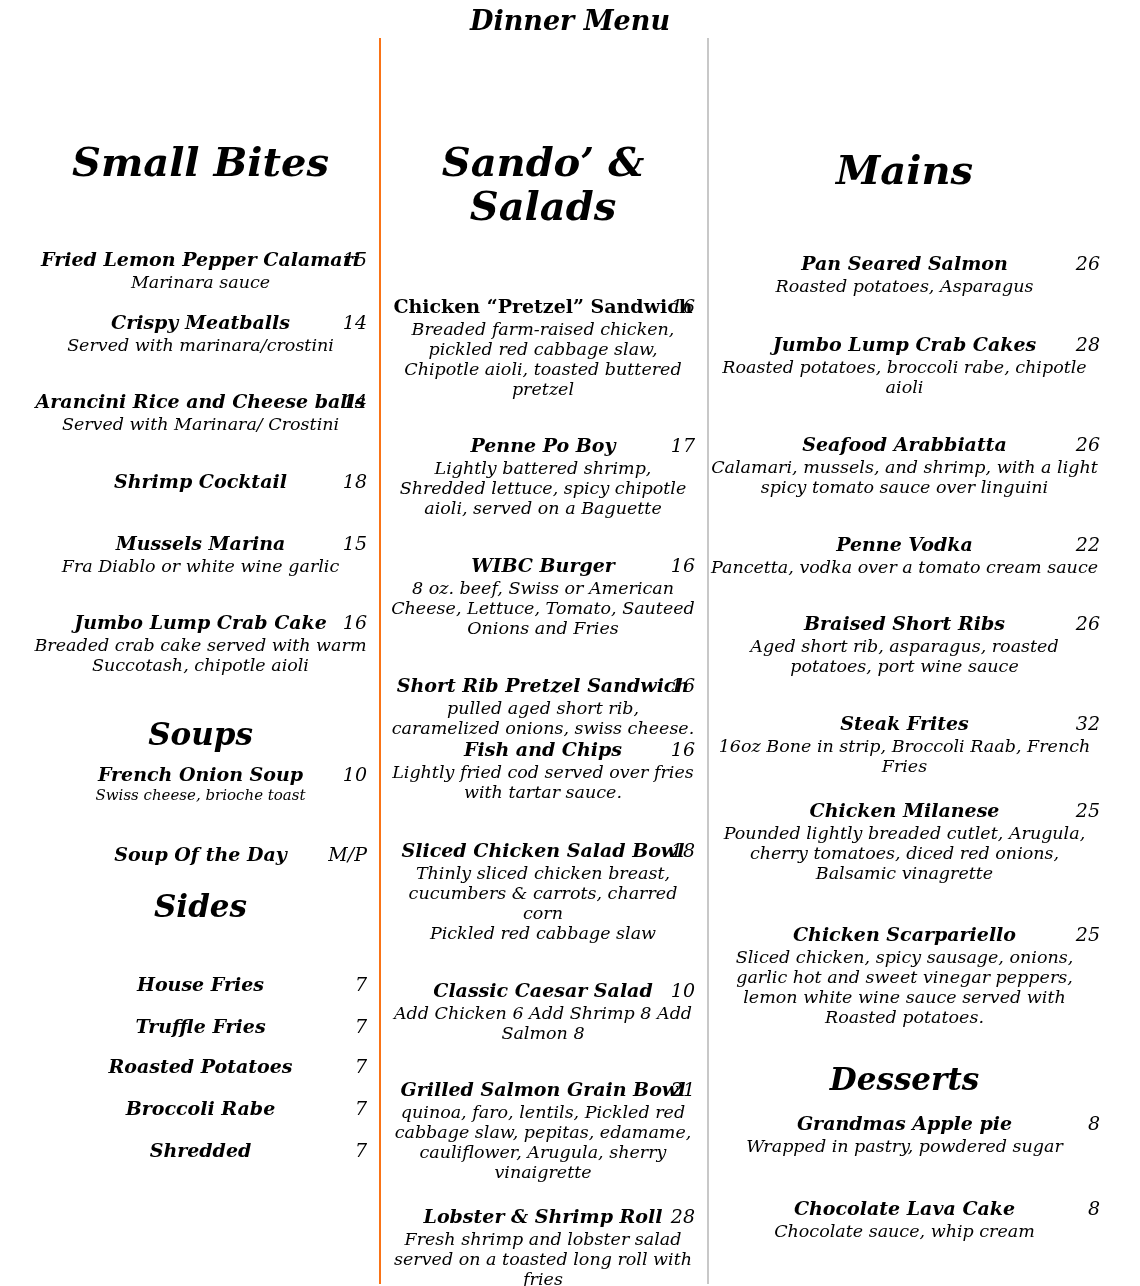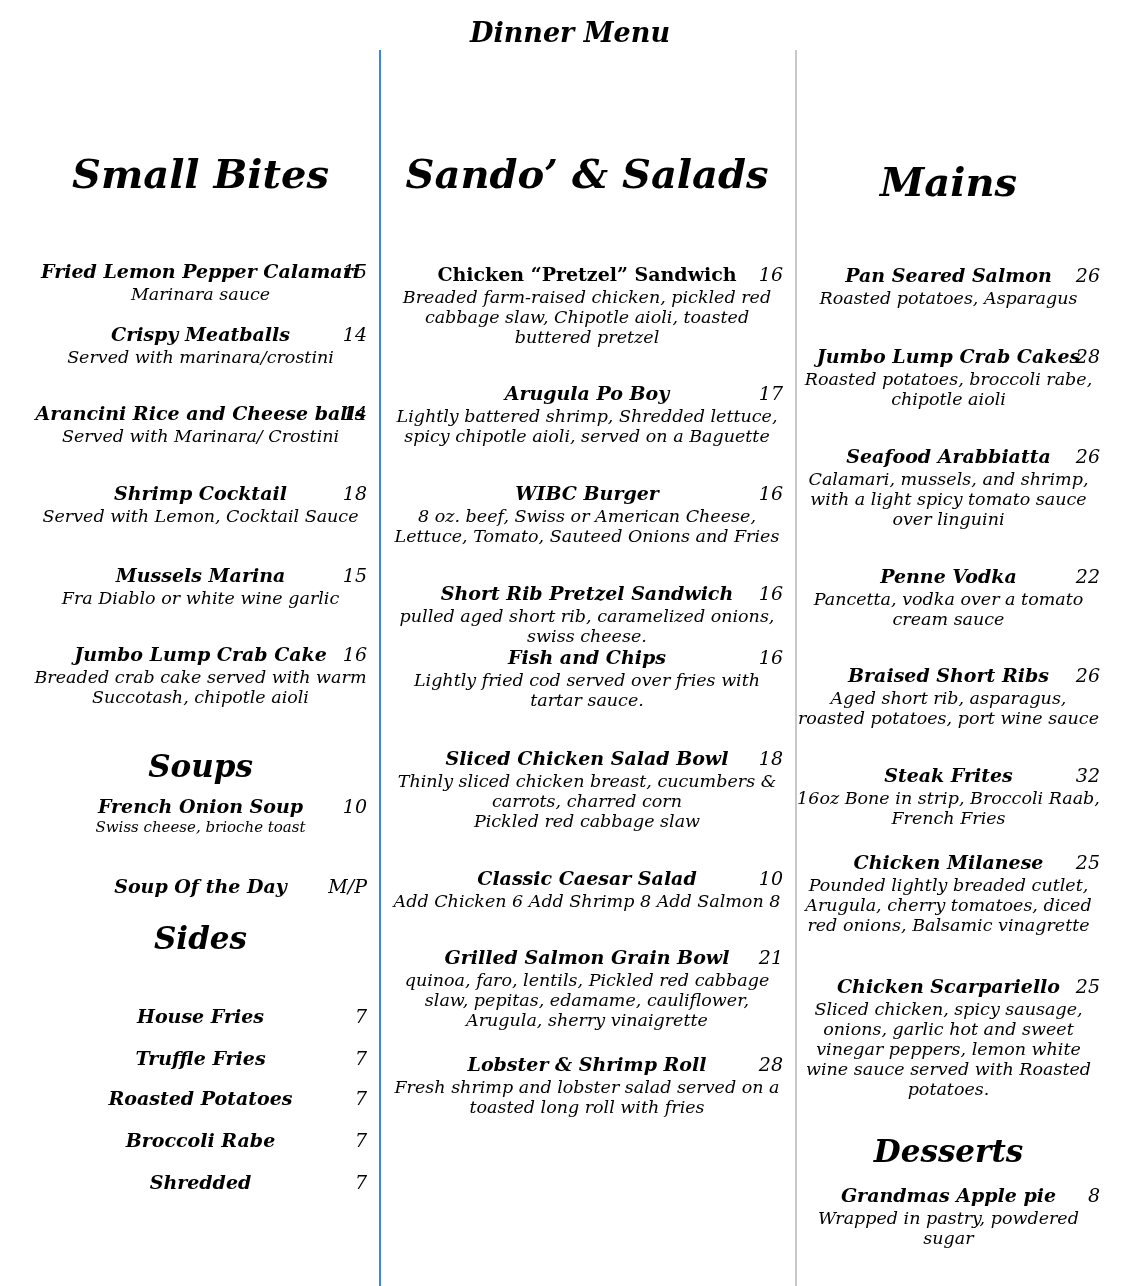--- a/index.html
+++ b/index.html
@@ -5,26 +5,26 @@
   html, body { margin:0; padding:0; }
   body {
     width:1140px; height:1286px;
     background:#ffffff; color:#000000;
     font-family:"DejaVu Serif", serif;
     overflow:hidden;
   }
   .menu-title {
     text-align:center;
     font-size:27px; font-weight:bold; font-style:italic;
-    padding-top:17px; line-height:1.2;
+    padding-top:5px; line-height:1.2;
   }
   .cols { display:flex; align-items:stretch; height:1246px; margin-top:1px; }
   .col { box-sizing:border-box; }
   .col1 { width:379px; padding:0 12px 0 34px; }
-  .col2 { width:416px; border-left:2px solid #3b82f6; padding:0 12px 0 10px; }
+  .col2 { width:328px; border-left:2px solid #f97316; padding:0 12px 0 10px; }
   .col3 { flex:1; border-left:2px solid #c8c8c8; padding:0 40px 0 0; }
   .h-big {
     font-size:40px; font-weight:bold; font-style:italic;
     text-align:center; line-height:1.1;
   }
   .h-sub {
     font-size:31px; font-weight:bold; font-style:italic;
     text-align:center; line-height:1.15;
   }
   .item .row {
@@ -76,21 +76,20 @@
         <span class="pr">14</span>
       </div>
       <div class="ds">Served with Marinara/ Crostini</div>
     </div>
 
     <div class="item" style="margin-top:36px">
       <div class="row">
         <span class="nm">Shrimp Cocktail</span>
         <span class="pr">18</span>
       </div>
-      <div class="ds">Served with Lemon, Cocktail Sauce</div>
     </div>
 
     <div class="item" style="margin-top:38px">
       <div class="row">
         <span class="nm">Mussels Marina</span>
         <span class="pr">15</span>
       </div>
       <div class="ds">Fra Diablo or white wine garlic</div>
     </div>
 
@@ -165,21 +164,21 @@
     <div class="item" style="margin-top:67px">
       <div class="row">
         <span class="nm upright">Chicken “Pretzel” Sandwich</span>
         <span class="pr">16</span>
       </div>
       <div class="ds">Breaded farm-raised chicken, pickled red cabbage slaw, Chipotle aioli, toasted buttered pretzel</div>
     </div>
 
     <div class="item" style="margin-top:35px">
       <div class="row">
-        <span class="nm">Arugula Po Boy</span>
+        <span class="nm">Penne Po Boy</span>
         <span class="pr">17</span>
       </div>
       <div class="ds">Lightly battered shrimp, Shredded lettuce, spicy chipotle aioli, served on a Baguette</div>
     </div>
 
     <div class="item" style="margin-top:36px">
       <div class="row">
         <span class="nm">WIBC Burger</span>
         <span class="pr">16</span>
       </div>

